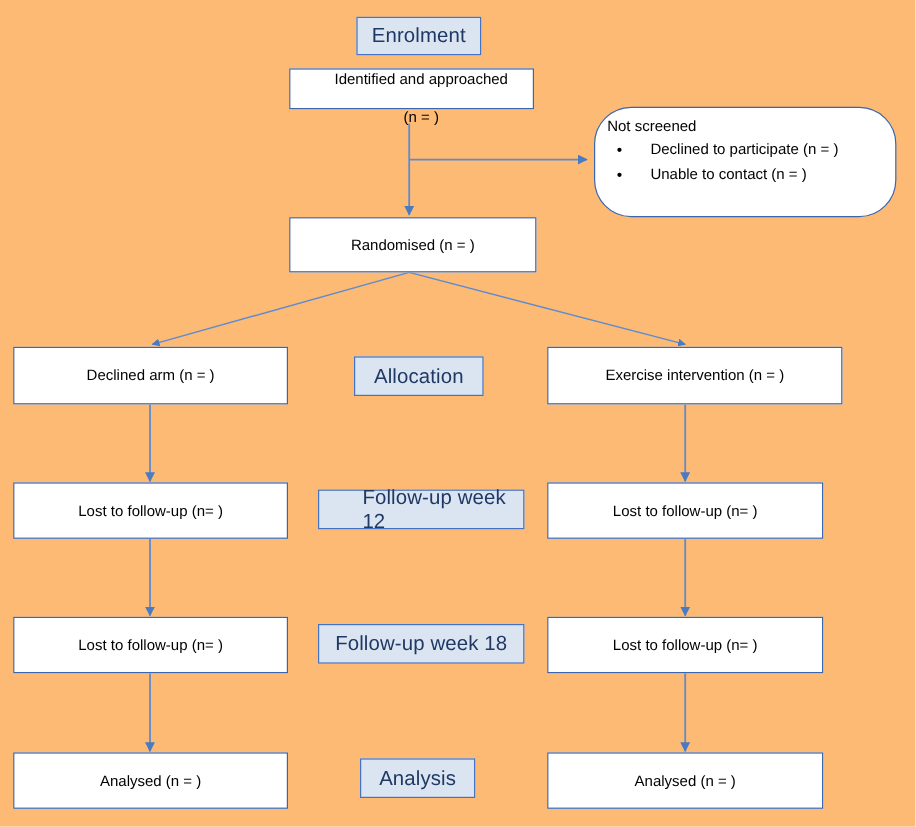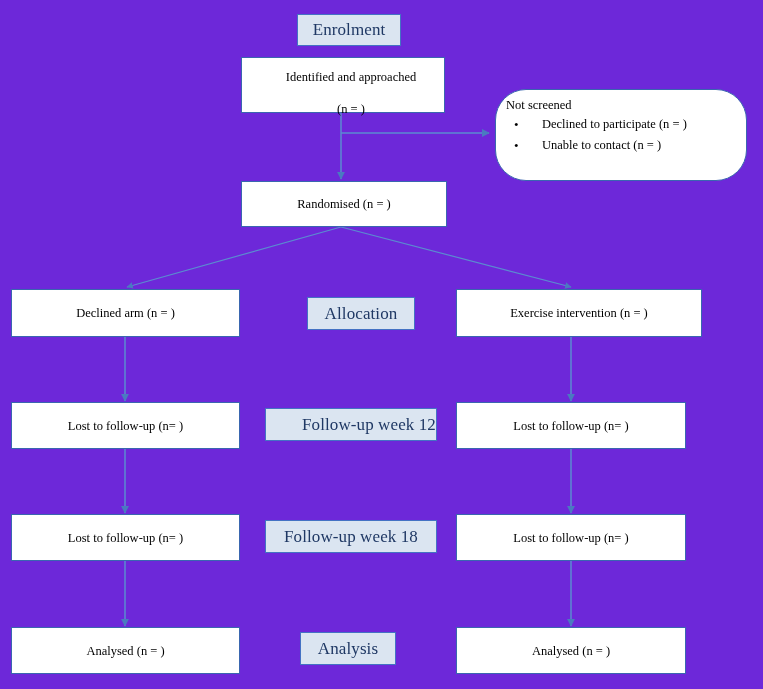--- a/index.html
+++ b/index.html
@@ -4,22 +4,22 @@
 <style>
   html, body {
     margin: 0;
     padding: 0;
     background: #ffffff;
   }
   #canvas {
     position: relative;
     width: 763px;
     height: 689px;
-    background: #6d28d9;
-    font-family: Liberation Serif, serif;
+    background: #fdba74;
+    font-family: Liberation Sans, sans-serif;
     overflow: hidden;
   }
   #connectors {
     position: absolute;
     left: 0;
     top: 0;
     width: 763px;
     height: 689px;
     pointer-events: none;
   }
@@ -106,37 +106,37 @@
 
     <path d="M 571 337 L 571 401" stroke="#5b8bd0" stroke-width="1.5" fill="none" marker-end="url(#arrow)"></path>
     <path d="M 571 449 L 571 513" stroke="#5b8bd0" stroke-width="1.5" fill="none" marker-end="url(#arrow)"></path>
     <path d="M 571 561 L 571 626" stroke="#5b8bd0" stroke-width="1.5" fill="none" marker-end="url(#arrow)"></path>
   </svg>
 
   <div class="stage-label" style="left:297px; top:14px; width:104px; height:32px;">
     <span>Enrolment</span>
   </div>
 
-  <div class="stage-label" style="left:295px; top:297px; width:108px; height:33px;margin-left:12px;">
+  <div class="stage-label" style="left:295px; top:297px; width:108px; height:33px;">
     <span>Allocation</span>
   </div>
 
   <div class="stage-label" style="left:265px; top:408px; width:172px; height:33px;padding-left:36px;">
     <span>Follow-up week 12</span>
   </div>
 
   <div class="stage-label" style="left:265px; top:520px; width:172px; height:33px;">
     <span>Follow-up week 18</span>
   </div>
 
   <div class="stage-label" style="left:300px; top:632px; width:96px; height:33px;">
     <span>Analysis</span>
   </div>
 
-  <div class="node" style="left:241px; top:57px; width:204px; height:56px;padding-left:16px;">
+  <div class="node" style="left:241px; top:57px; width:204px; height:34px;padding-left:16px;">
     <span class="txt">
       <span>Identified and approached</span><br>
       <span>(n = )</span>
     </span>
   </div>
 
   <div class="node left-align" style="left:495px; top:89px; width:252px; height:92px;">
     <span class="title">Not screened</span>
     <ul class="bullets">
       <li>Declined to participate (n = )</li>

